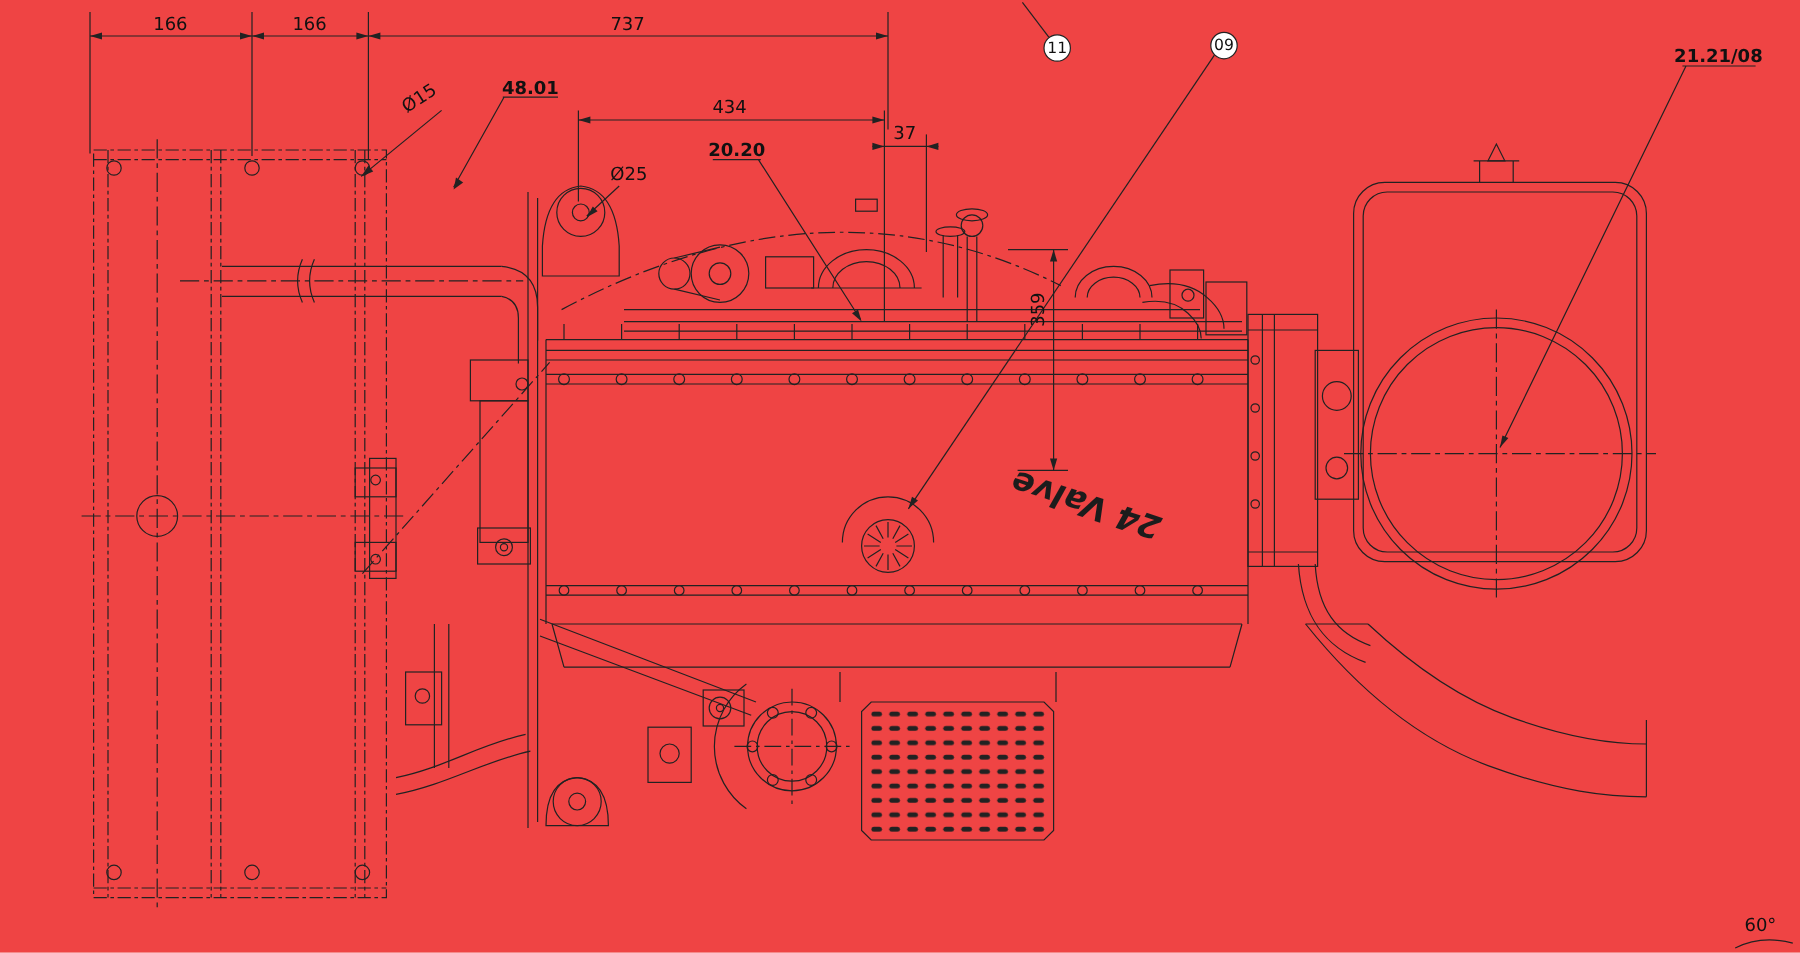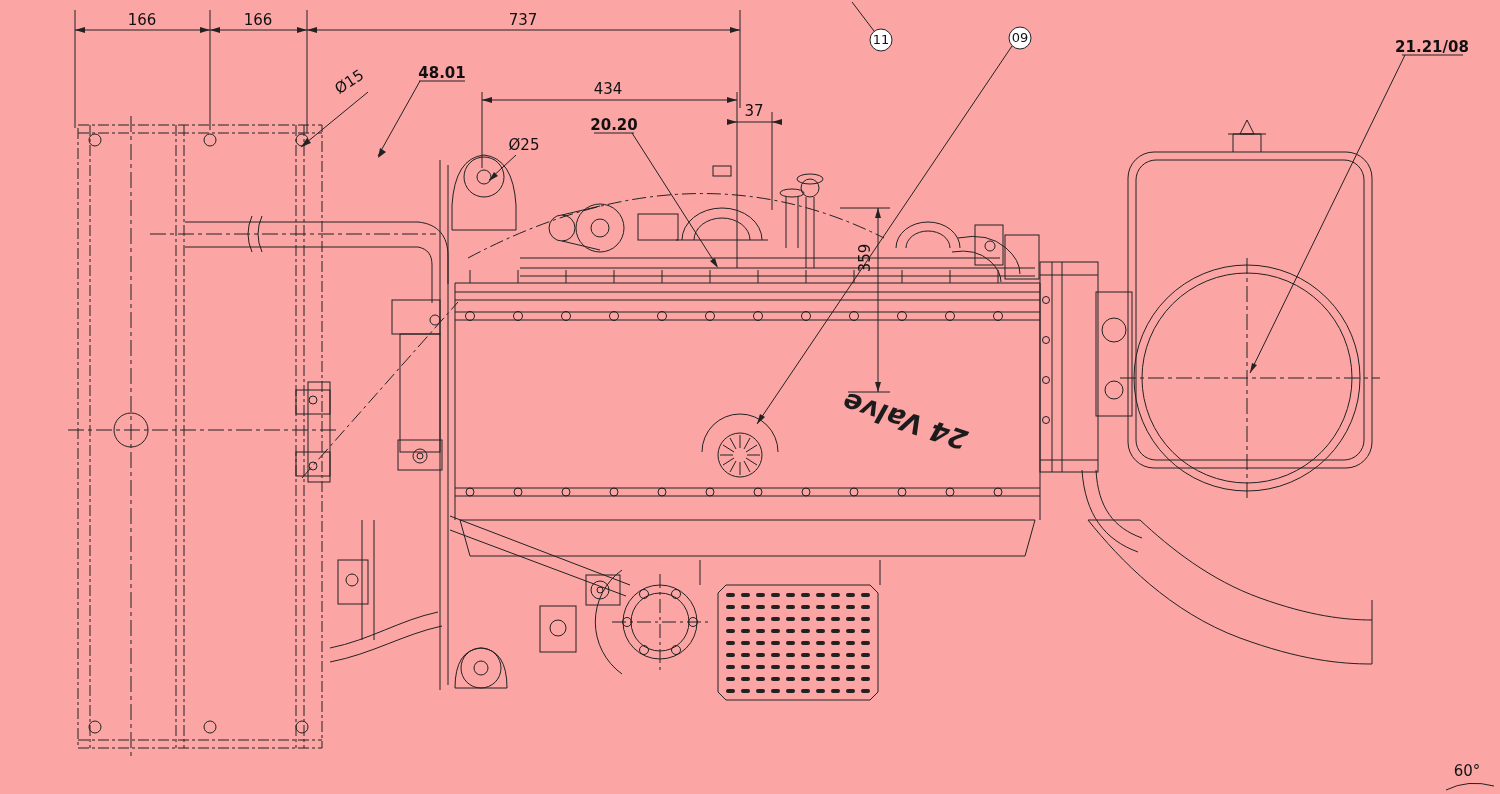--- a/index.html
+++ b/index.html
@@ -1,16 +1,16 @@
 <!DOCTYPE html>
 <html><head>
 <meta charset="utf-8">
 <style>
   html,body{margin:0;padding:0;background:#ffffff}
-  .sheet{position:relative;width:1500px;height:794px;background:#fca5a5;overflow:hidden}
+  .sheet{position:relative;width:1500px;height:794px;background:#ef4444;overflow:hidden}
   svg{position:absolute;left:0;top:0}
   .dim-text{font-family:"DejaVu Sans",sans-serif;font-size:15px;fill:#111}
   .ref-text{font-family:"DejaVu Sans",sans-serif;font-size:15px;font-weight:bold;fill:#111}
   .balloon-text{font-family:"DejaVu Sans",sans-serif;font-size:13px;fill:#111}
   .marking-text{font-family:"DejaVu Sans",sans-serif;font-size:27px;font-weight:bold;font-style:italic;fill:#1c1c1c}
 </style>
 </head>
 <body>
 
 <div class="sheet">

